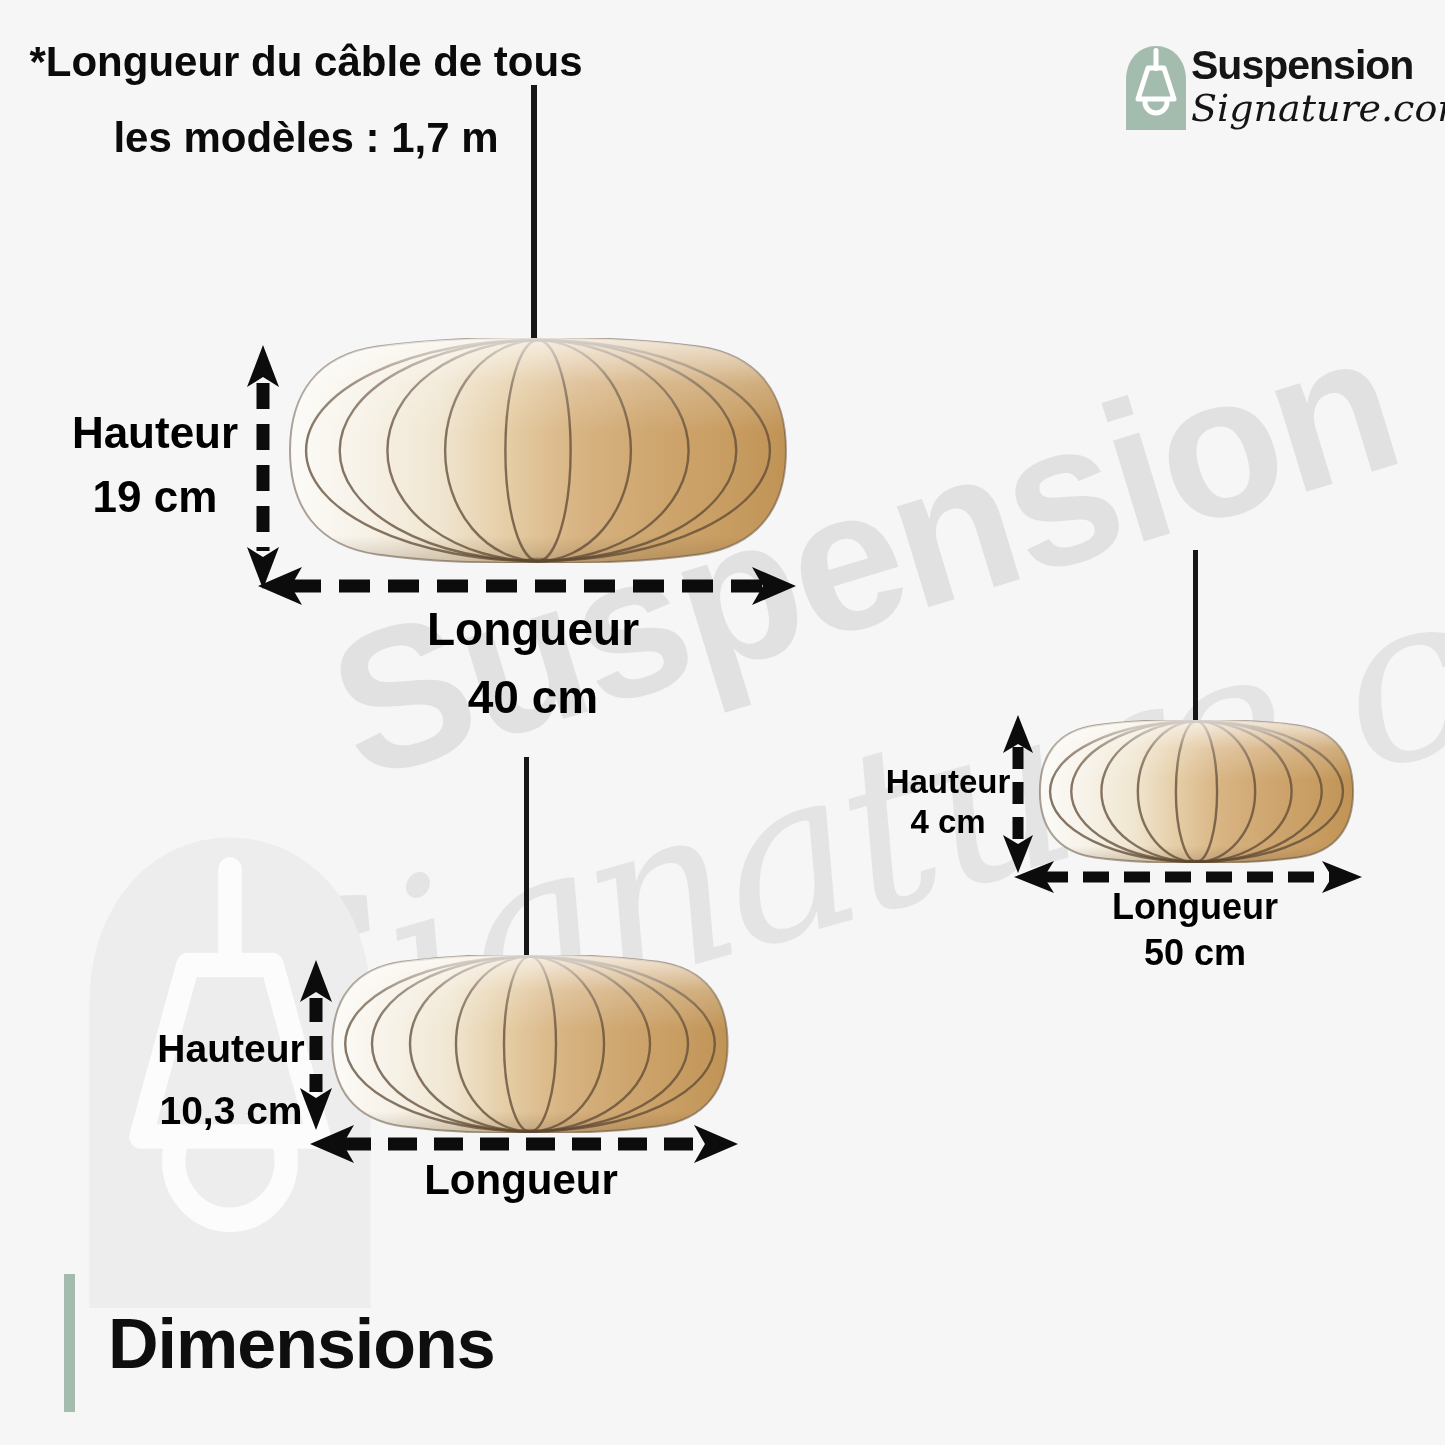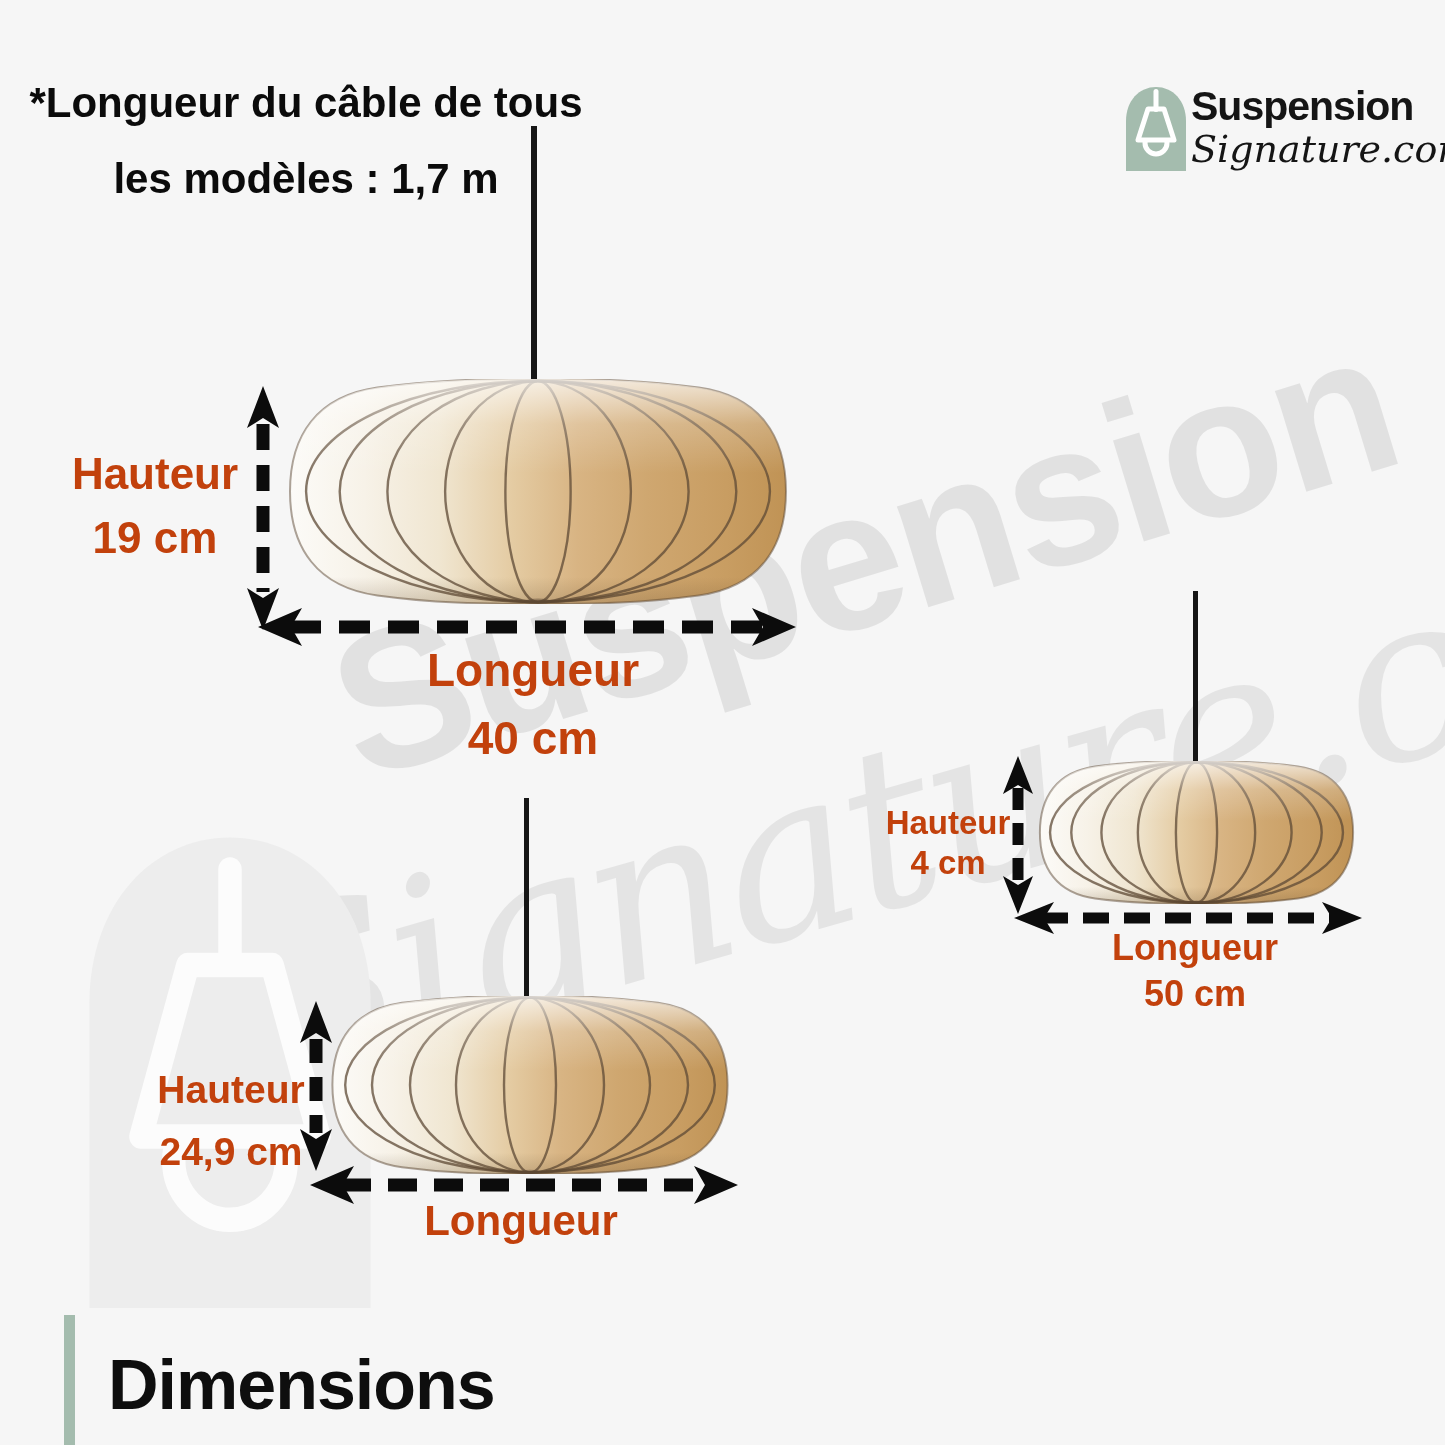--- a/index.html
+++ b/index.html
@@ -8,29 +8,29 @@
   
   .wm-word{position:absolute;left:340px;top:600px;font-size:200px;font-weight:700;
            white-space:nowrap;color:rgba(0,0,0,0.082);transform:rotate(-17deg);
            transform-origin:left center;z-index:0;letter-spacing:-4px;}
   .wm-script{position:absolute;left:250px;top:880px;font-size:225px;font-style:italic;
              font-family:"DejaVu Serif","Liberation Serif",serif;white-space:nowrap;
              color:rgba(0,0,0,0.07);transform:rotate(-16deg);transform-origin:left center;
              z-index:0;letter-spacing:-6px;}
   .wm-icon{position:absolute;left:80px;top:818px;z-index:0;}
   
-  .content{position:absolute;inset:0;z-index:2;margin-top:41px;}
+  .content{position:absolute;inset:0;z-index:2;}
   .note{position:absolute;left:0;top:24px;width:612px;text-align:center;
         font-size:42px;font-weight:700;line-height:76px;}
   .cable{position:absolute;background:#161616;}
   .lamp{position:absolute;}
   svg.arrow{position:absolute;}
   .arrow line{stroke:#0c0c0c;}
   .arrow polygon{fill:#0c0c0c;}
-  .lbl{position:absolute;font-weight:700;text-align:center;color:#c2410c;}
+  .lbl{position:absolute;font-weight:700;text-align:center;color:#000000;}
   
   .logo{position:absolute;left:1124px;top:42px;display:flex;align-items:flex-start;gap:3px;}
   .logo-title{font-size:41px;font-weight:700;line-height:46px;letter-spacing:-1px;color:#151515;}
   .logo-sub{font-size:38px;line-height:44px;font-style:italic;margin-top:-2px;
             font-family:"DejaVu Serif","Liberation Serif",serif;color:#151515;}
   
   .heading-bar{position:absolute;left:64px;top:1274px;width:11px;height:138px;background:#a4bcae;}
   .heading-title{position:absolute;left:108px;top:1303px;font-size:70px;font-weight:700;
                  line-height:82px;letter-spacing:-1px;color:#0e0e0e;}
 </style>
@@ -134,21 +134,21 @@
     <svg class="lamp" style="left:330px;top:955px;width:400px;height:178px" viewBox="0 0 1000 450" preserveAspectRatio="none">
       <use href="#lampArt"></use>
     </svg>
     <svg class="arrow" style="left:296px;top:958px" width="40" height="174" viewBox="0 0 40 174">
       <polygon points="20,2 4,44 20,34 36,44"></polygon>
       <polygon points="20,172 4,130 20,140 36,130"></polygon>
       <line x1="20" y1="40" x2="20" y2="134" stroke-width="13" stroke-dasharray="24 14"></line>
     </svg>
     <div class="lbl" style="left:101px;top:1018px;width:260px;font-size:39px;line-height:62px">
       <div>Hauteur</div>
-      <div>24,9 cm</div>
+      <div>10,3 cm</div>
     </div>
     <svg class="arrow" style="left:308px;top:1122px" width="432" height="44" viewBox="0 0 432 44">
       <polygon points="2,22 46,3 35,22 46,41"></polygon>
       <polygon points="430,22 386,3 397,22 386,41"></polygon>
       <line x1="34" y1="22" x2="398" y2="22" stroke-width="13" stroke-dasharray="29 17"></line>
     </svg>
     <div class="lbl" style="left:371px;top:1146px;width:300px;font-size:42px;line-height:67px">
       <div>Longueur</div>
     </div>
 

